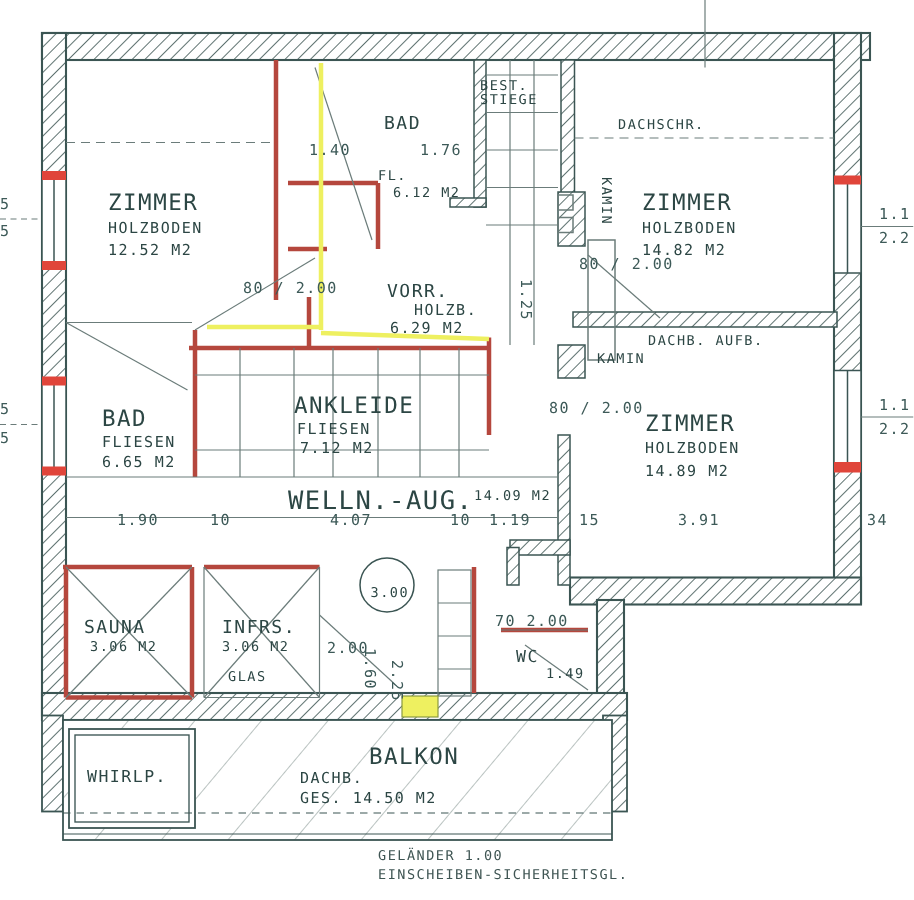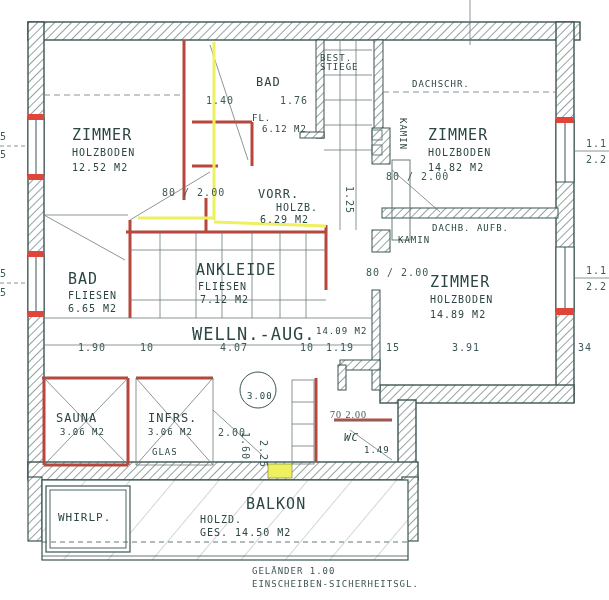--- a/index.html
+++ b/index.html
@@ -190,26 +190,26 @@
 <div class="lbl small" style="left:262px;top:125px;">6.12 M2</div>
 
 <div class="lbl room-sub" style="left:56px;top:412px;font-size:12px;">SAUNA</div>
 <div class="lbl small" style="left:60px;top:428px;">3.06 M2</div>
 
 <div class="lbl room-sub" style="left:148px;top:412px;font-size:12px;">INFRS.</div>
 <div class="lbl small" style="left:148px;top:428px;">3.06 M2</div>
 <div class="lbl small" style="left:152px;top:448px;">GLAS</div>
 
 <div class="lbl room-name" style="left:198px;top:497px;margin-left:48px;">BALKON</div>
-<div class="lbl room-sub" style="left:200px;top:515px;">HOLZD.</div>
+<div class="lbl room-sub" style="left:200px;top:515px;">DACHB.</div>
 <div class="lbl room-sub" style="left:200px;top:528px;">GES. 14.50 M2</div>
 
 <div class="lbl room-sub" style="left:58px;top:512px;font-size:11px;">WHIRLP.</div>
 
-<div class="lbl room-sub" style="left:344px;top:432px;font-size:11px;font-style:italic;">WC</div>
+<div class="lbl room-sub" style="left:344px;top:432px;font-size:11px;">WC</div>
 <div class="lbl small" style="left:364px;top:446px;">1.49</div>
 
 <div class="lbl room-sub" style="left:192px;top:326px;font-size:17px;">WELLN.-AUG.</div>
 <div class="lbl small" style="left:316px;top:327px;">14.09 M2</div>
 
 <div class="lbl small" style="left:320px;top:54px;width:30px;white-space:normal;">BEST. STIEGE</div>
 <div class="lbl small" style="left:412px;top:80px;">DACHSCHR.</div>
 <div class="lbl small" style="left:432px;top:209px;margin-top:15px;">DACHB. AUFB.</div>
 <div class="lbl small vert" style="left:398px;top:118px;">KAMIN</div>
 <div class="lbl small" style="left:398px;top:236px;">KAMIN</div>
@@ -233,16 +233,16 @@
 <div class="lbl dim" style="left:0px;top:150px;">5</div>
 <div class="lbl dim" style="left:0px;top:269px;">5</div>
 <div class="lbl dim" style="left:0px;top:288px;">5</div>
 <div class="lbl dim" style="left:586px;top:139px;">1.1</div>
 <div class="lbl dim" style="left:586px;top:155px;">2.2</div>
 <div class="lbl dim" style="left:586px;top:266px;">1.1</div>
 <div class="lbl dim" style="left:586px;top:282px;">2.2</div>
 <div class="lbl dim vert" style="left:344px;top:186px;">1.25</div>
 <div class="lbl dim vert" style="left:240px;top:432px;">1.60</div>
 <div class="lbl dim vert" style="left:258px;top:440px;">2.25</div>
-<div class="lbl dim" style="left:330px;top:410px;font-family:Liberation Serif, serif;">70 2.00</div>
+<div class="lbl dim" style="left:330px;top:410px;">70 2.00</div>
 
 <div class="lbl note" style="left:252px;top:567px;">GELÄNDER 1.00</div>
 <div class="lbl note" style="left:252px;top:580px;">EINSCHEIBEN-SICHERHEITSGL.</div>
 
 </body></html>

